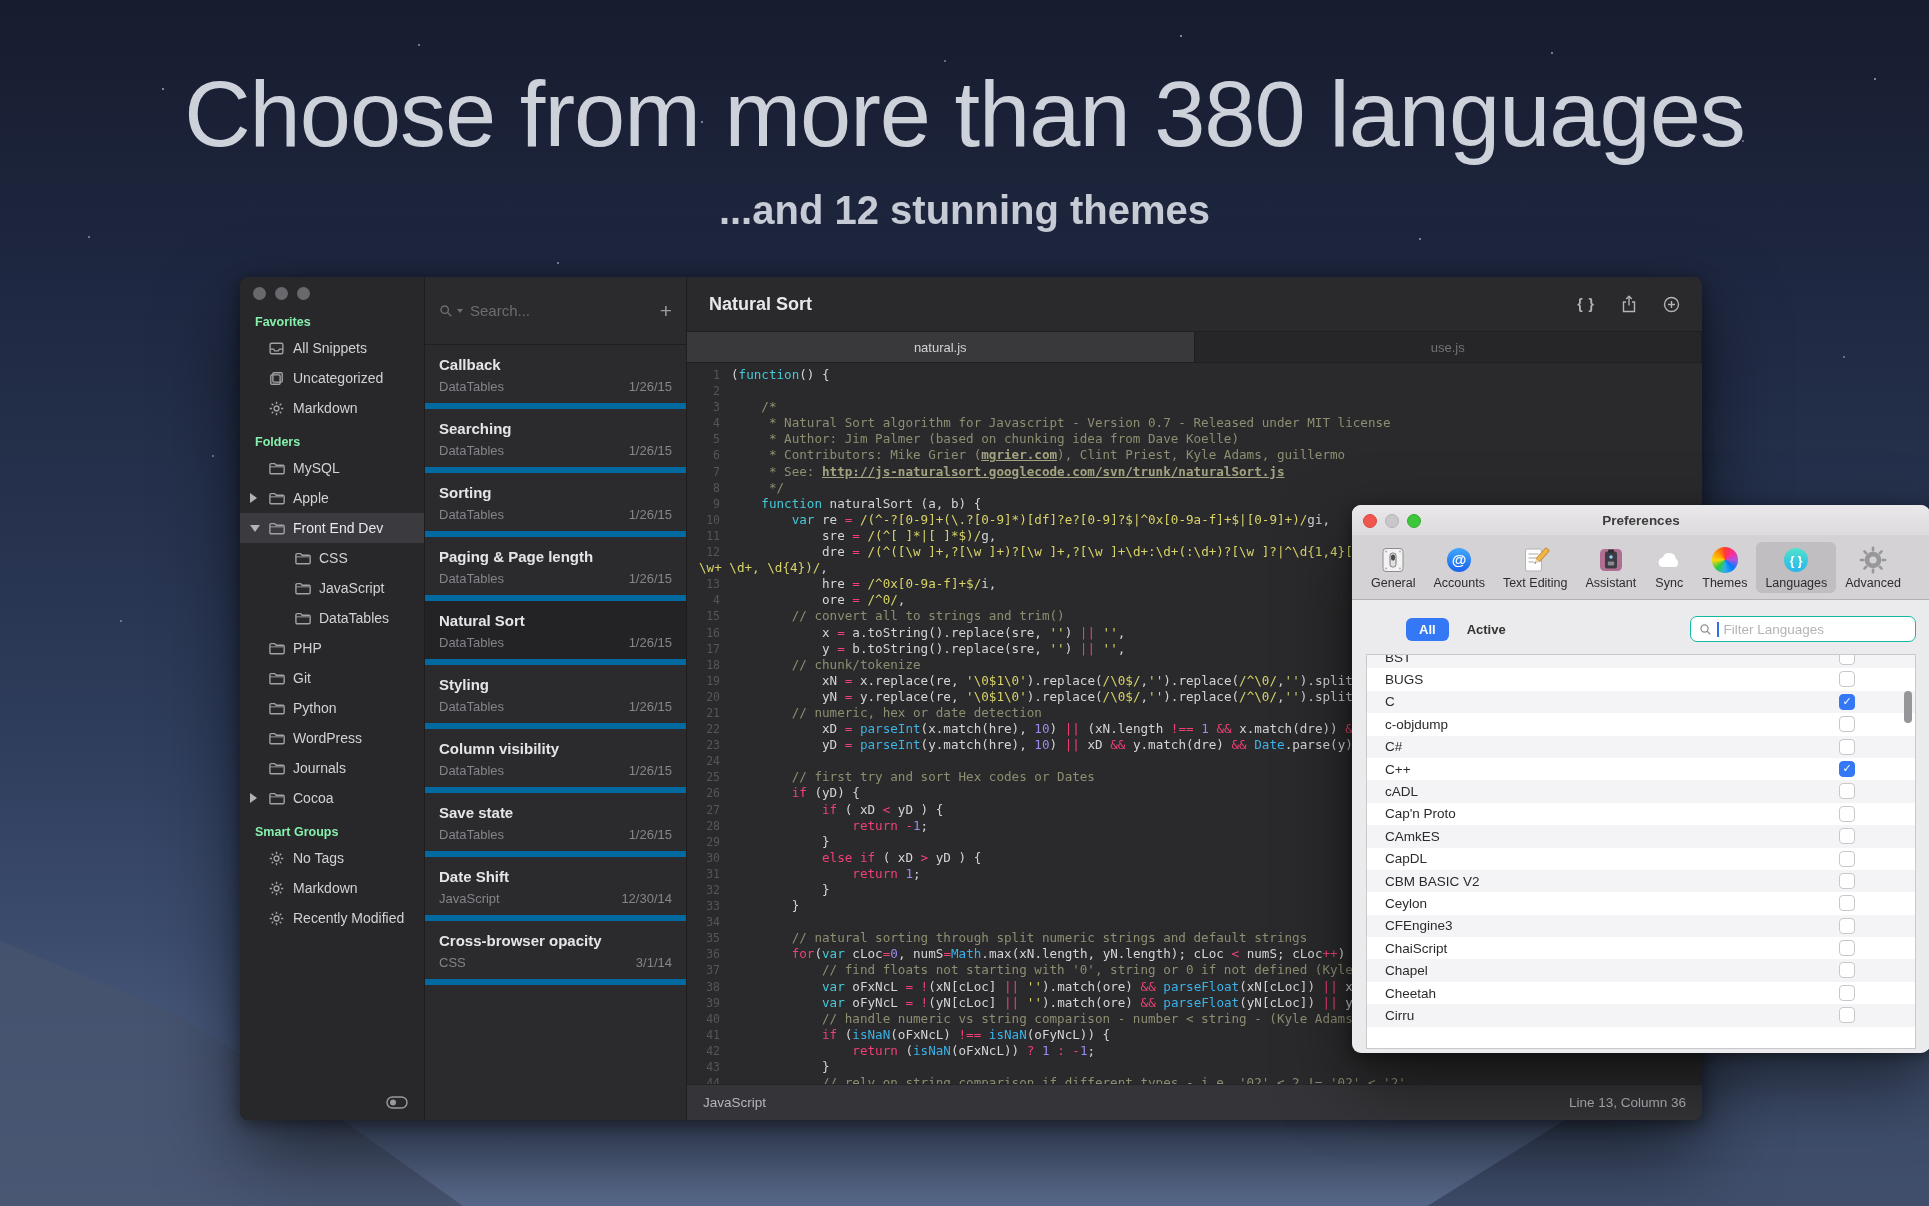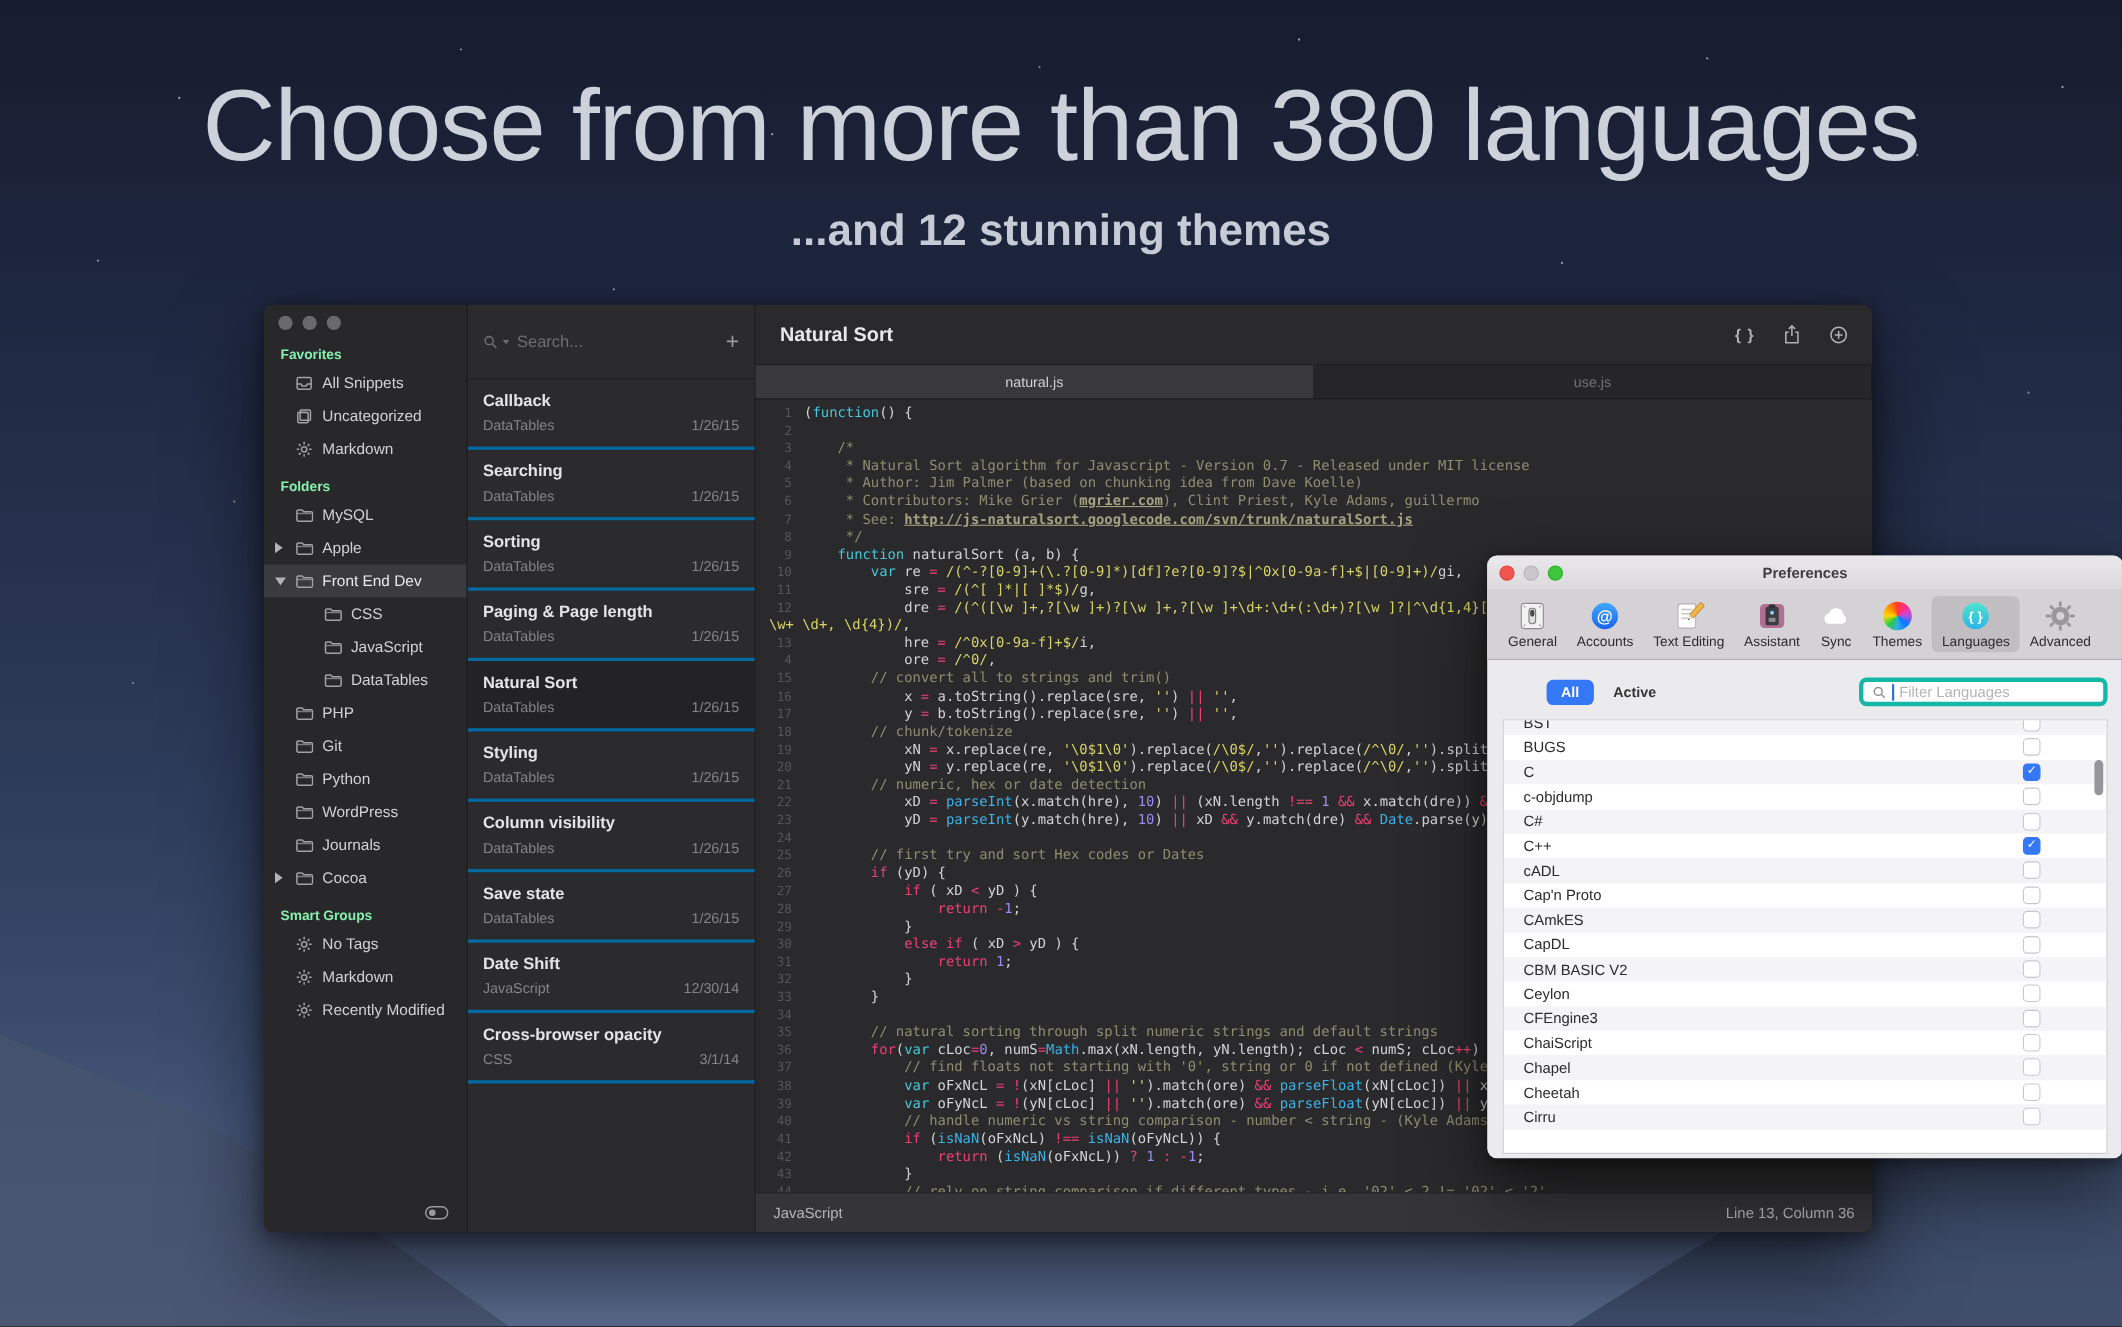--- a/index.html
+++ b/index.html
@@ -36,21 +36,21 @@
   .disc.right{border-left:7px solid #b3b2b7;border-top:5px solid transparent;border-bottom:5px solid transparent;}
   .disc.down{border-top:7px solid #b3b2b7;border-left:5px solid transparent;border-right:5px solid transparent;}
   .side-gap{height:8px;}
   .side-toggle{position:absolute;right:16px;bottom:10px;width:22px;height:15px;}
   
   .snips{width:261px;flex:none;background:#2b2a2d;border-right:1px solid #1d1c1f;display:flex;flex-direction:column;}
   .searchbar{height:67px;flex:none;border-bottom:1px solid #1f1e21;display:flex;align-items:center;padding:0 14px;gap:7px;}
   .searchbar .ph{font-size:15px;color:#6e6d73;flex:1;}
   .searchbar .plus{font-size:21px;color:#9a999e;font-weight:400;line-height:1;}
   .chev{width:0;height:0;border-top:4px solid #6e6d73;border-left:3.5px solid transparent;border-right:3.5px solid transparent;margin-left:-3px;}
-  .snip-row{height:64px;box-sizing:border-box;padding:11px 14px 0;border-bottom:3px solid #0369a1;}
+  .snip-row{height:64px;box-sizing:border-box;padding:11px 14px 0;border-bottom:6px solid #0369a1;}
   .snip-row.sel{background:#232225;}
   .snip-title{font-size:15px;font-weight:700;color:#e5e5e7;white-space:nowrap;overflow:hidden;}
   .snip-meta{display:flex;justify-content:space-between;margin-top:6px;font-size:13px;color:#85848a;}
   
   .editor{flex:1;display:flex;flex-direction:column;min-width:0;background:#2a292b;}
   .ed-head{height:54px;flex:none;border-bottom:1px solid #1f1e21;display:flex;align-items:center;padding:0 22px;}
   .ed-title{font-size:18px;font-weight:600;color:#e8e8ea;flex:1;}
   .ed-icons{display:flex;gap:26px;align-items:center;color:#b3b2b6;}
   .ed-icons .braces{font-size:14px;font-weight:700;letter-spacing:1px;}
   .tabbar{height:30px;flex:none;background:#262528;border-bottom:1px solid #1f1e21;display:flex;}
@@ -80,21 +80,21 @@
   .tb-item.sel{background:#c0bec1;}
   .tb-item .tb-icon{width:30px;height:30px;display:flex;align-items:center;justify-content:center;}
   .tb-item .tb-label{font-size:12.5px;color:#2d2d2d;}
   .conic{width:26px;height:26px;border-radius:50%;
     background:conic-gradient(#ff3b30,#ff2d95,#af52de,#007aff,#32ade6,#28cd41,#ffd60a,#ff9500,#ff3b30);}
   .p-content{padding:12px 14px 0;}
   .filterbar{height:34px;display:flex;align-items:center;padding-left:40px;}
   .all-pill{background:var(--accent,#3478f6);color:#fff;font-size:13px;font-weight:700;padding:4px 13px;border-radius:6px;}
   .active-btn{margin-left:18px;font-size:13px;font-weight:700;color:#333;}
   .f-spacer{flex:1;}
-  .f-search{width:226px;height:26px;box-sizing:border-box;background:#fff;border:4px solid #14b8a6;border-radius:7px;
+  .f-search{width:226px;height:26px;box-sizing:border-box;background:#fff;border:1px solid #14b8a6;border-radius:7px;
     display:flex;align-items:center;padding:0 8px;gap:5px;}
   .f-search .caret{width:1.5px;height:15px;background:#2f6fe4;}
   .f-search .f-ph{font-size:13.5px;color:#b4b3b6;}
   .langlist{margin-top:8px;background:#fff;border:1px solid #c9c8cb;height:393px;overflow:hidden;position:relative;}
   .lang-row{height:22.4px;display:flex;align-items:center;padding-left:18px;font-size:13.5px;color:#2b2b2b;position:relative;}
   .lang-row:nth-child(odd){background:#f4f4f6;}
   .lang-row:first-child{margin-top:-9px;}
   .cbox{position:absolute;right:60px;top:3px;width:16px;height:16px;box-sizing:border-box;border:1px solid #c8c7ca;
     border-radius:4px;background:#fff;display:flex;align-items:center;justify-content:center;}
   .cbox.on{background:var(--accent,#3478f6);border-color:var(--accent,#3478f6);color:#fff;font-size:11px;line-height:1;}

